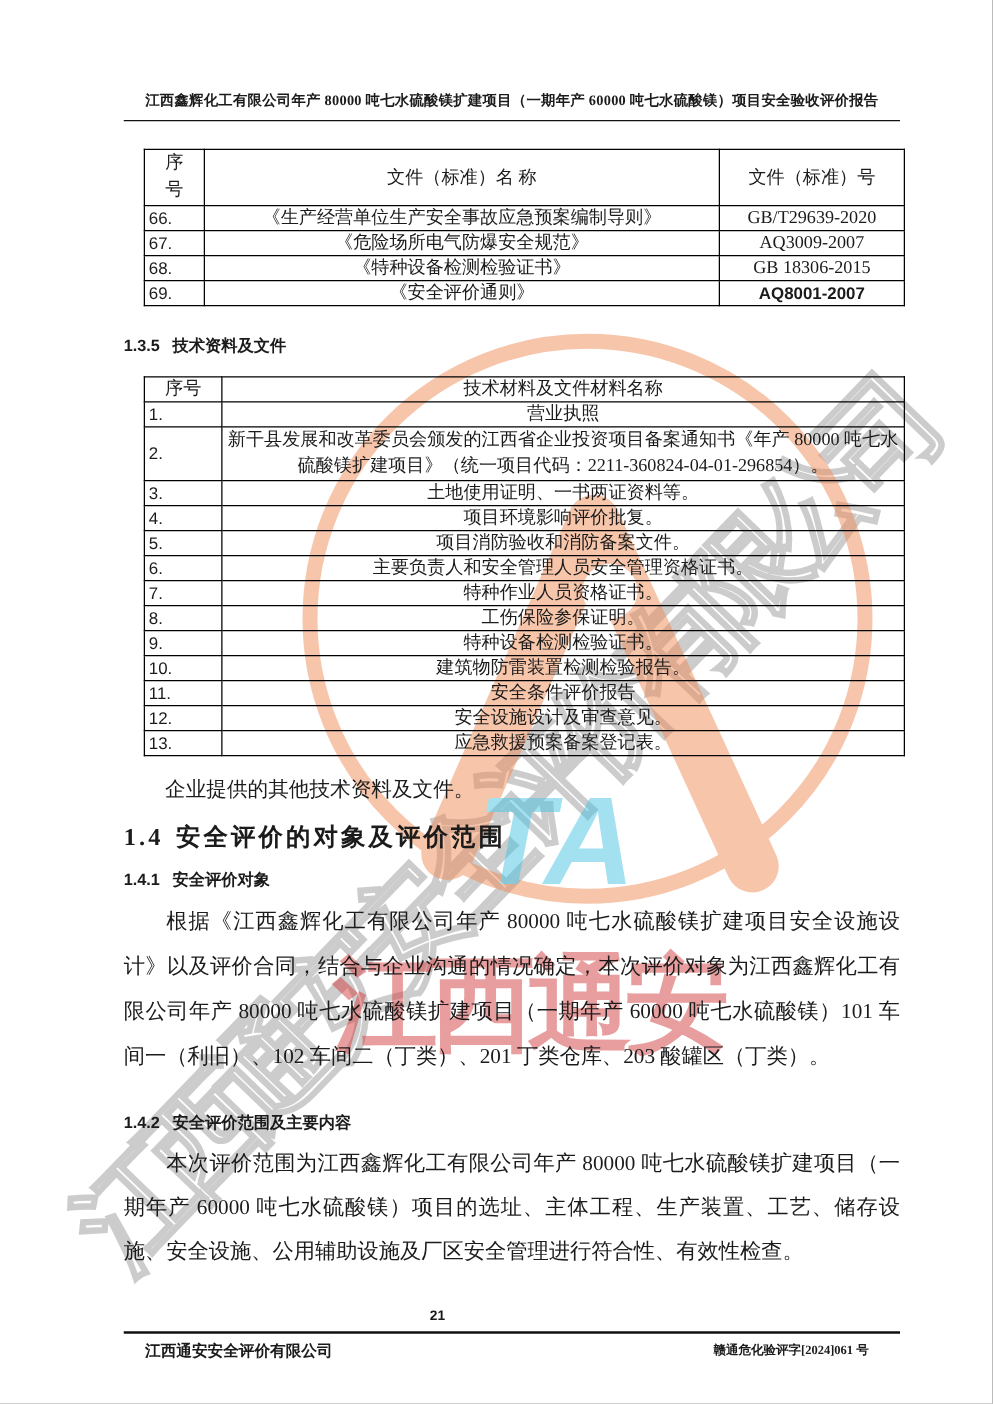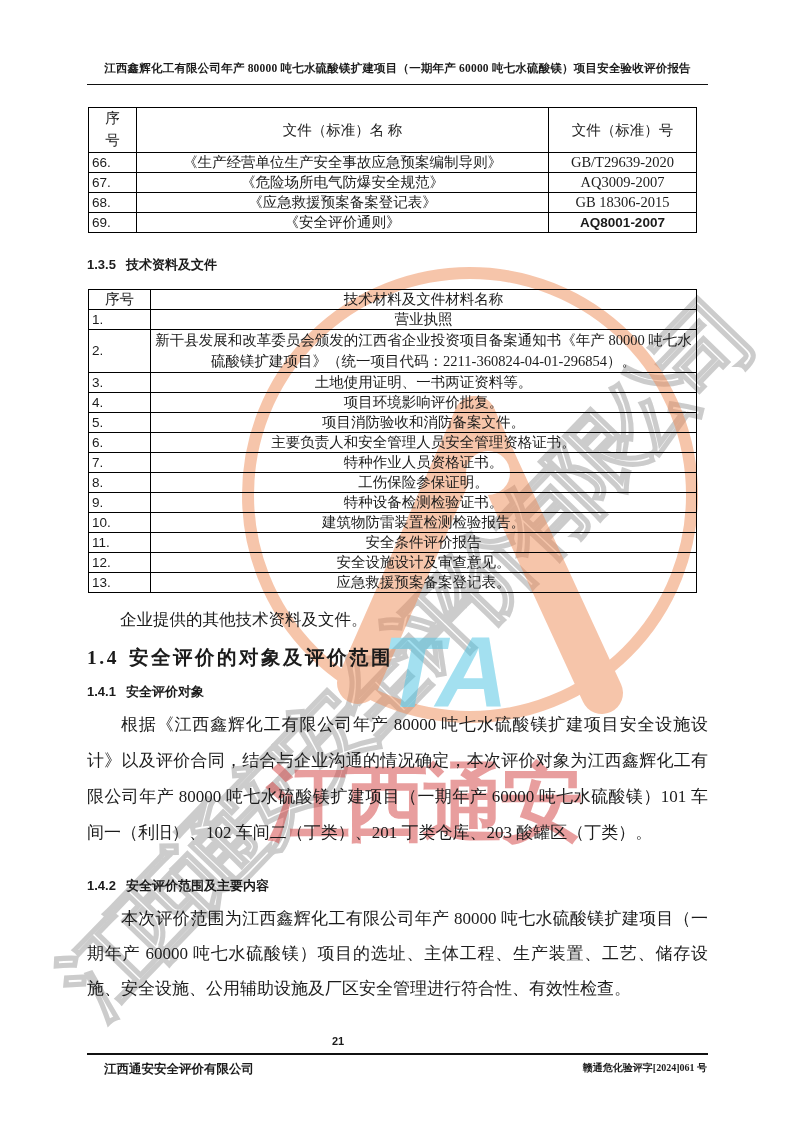--- a/index.html
+++ b/index.html
@@ -1,26 +1,26 @@
 <!DOCTYPE html>
 <html><head>
 <meta charset="utf-8">
 <style>
   html,body{margin:0;padding:0;background:#888;}
   .page{position:relative;width:794px;height:1123px;background:#ffffff;overflow:hidden;
         font-family:"Liberation Serif",serif;color:#1b1b1b;margin:0 auto;}
   .watermark{position:absolute;left:0;top:0;z-index:0;}
   .content{position:absolute;left:0;top:0;width:794px;height:1123px;z-index:1;}
-  .content > *{position:absolute;margin:0;}
+  .content > *{position:absolute;margin:12px;}
 
   .doc-header{top:61px;left:87px;width:621px;text-align:center;
               font-size:11.5px;font-weight:bold;letter-spacing:.2px;}
   .header-rule{top:84px;left:87px;width:621px;border-top:1.5px solid #111;height:0;}
 
-  table.tbl{border-collapse:collapse;table-layout:fixed;left:88px;width:608px;
+  table.tbl{border-collapse:collapse;table-layout:fixed;left:103px;width:608px;
             font-size:14.5px;text-align:center;background:transparent;}
   table.tbl td{border:1px solid #000;padding:0 3px;vertical-align:middle;line-height:1.3;}
   .tbl1{top:107px;}
   .tbl1 .t-head td{height:44px;}
   .tbl1 td{height:19px;}
   .tbl2{top:289px;}
   .tbl2 td{height:19px;}
   .tbl2 tr.tall td{height:42px;line-height:1.45;}
   td.no-cell{text-align:left;padding-left:6px;font-family:"Liberation Sans",sans-serif;font-size:13.5px;}
   td.code-strong{font-family:"Liberation Sans",sans-serif;font-weight:bold;font-size:13.5px;}
@@ -93,21 +93,21 @@
           <td>《生产经营单位生产安全事故应急预案编制导则》</td>
           <td>GB/T29639-2020</td>
         </tr>
         <tr>
           <td class="no-cell">67.</td>
           <td>《危险场所电气防爆安全规范》</td>
           <td>AQ3009-2007</td>
         </tr>
         <tr>
           <td class="no-cell">68.</td>
-          <td>《应急救援预案备案登记表》</td>
+          <td>《特种设备检测检验证书》</td>
           <td>GB 18306-2015</td>
         </tr>
         <tr>
           <td class="no-cell">69.</td>
           <td>《安全评价通则》</td>
           <td class="code-strong">AQ8001-2007</td>
         </tr>
       </tbody>
     </table>
 

